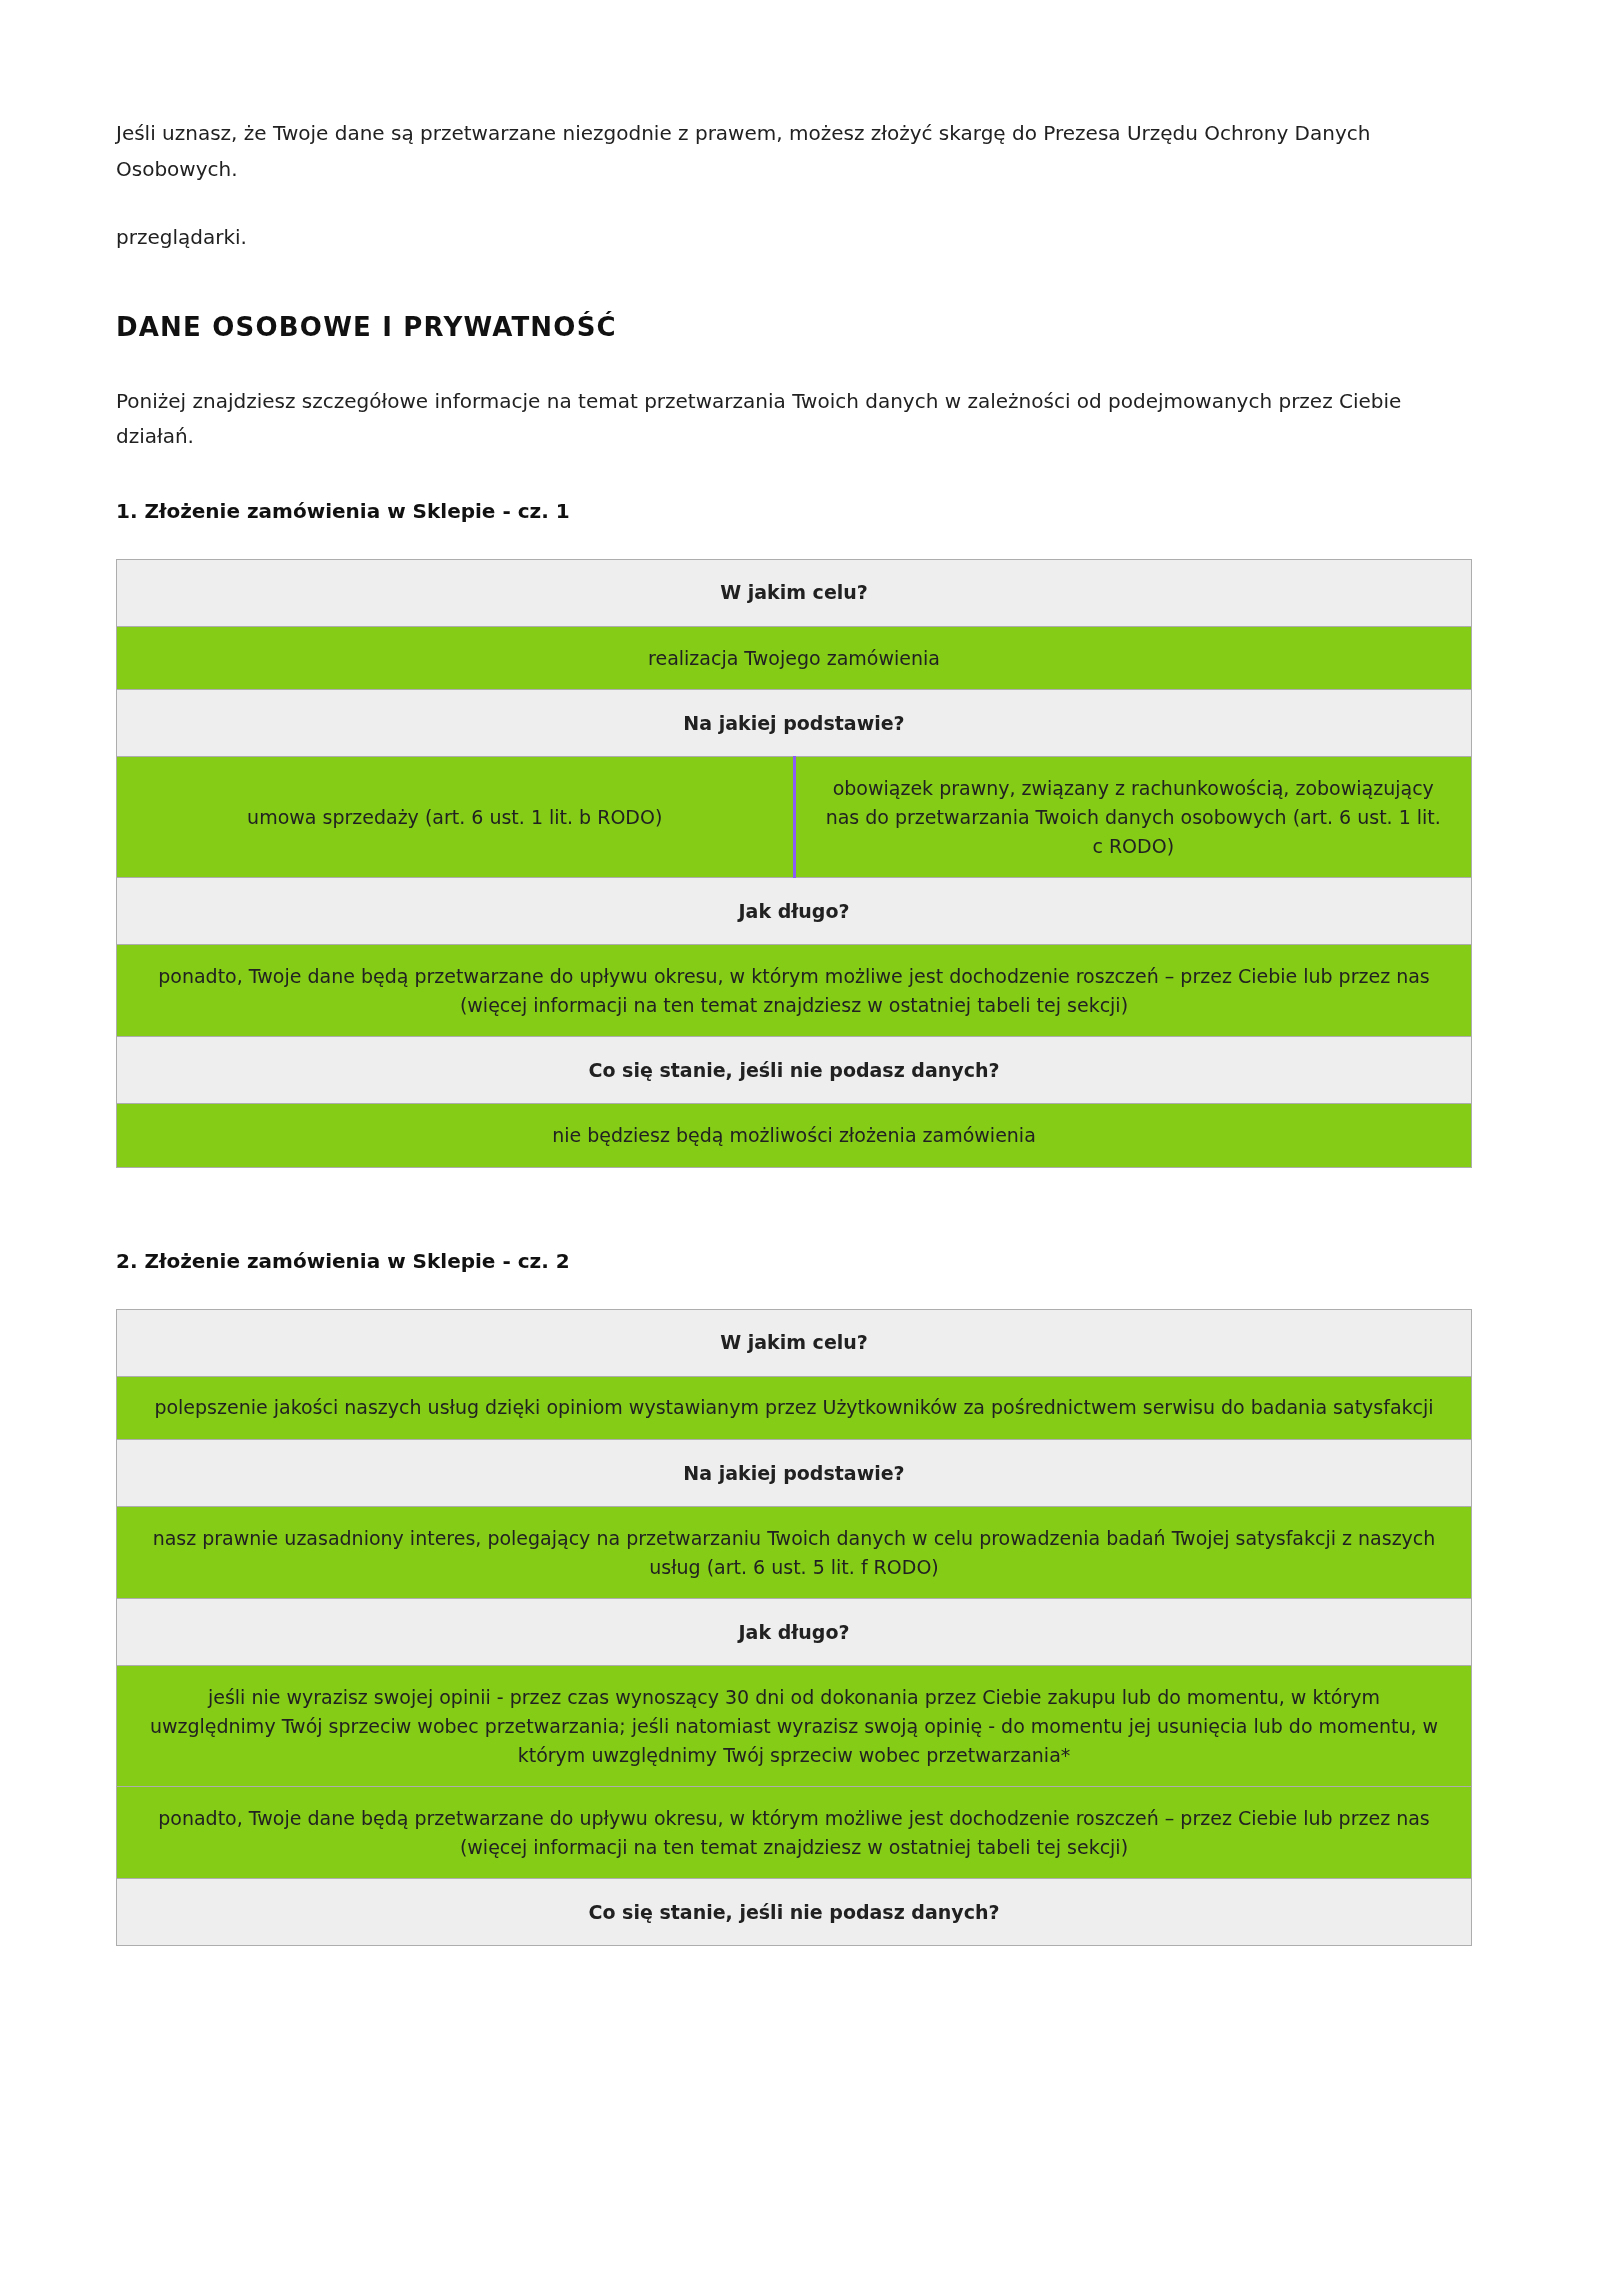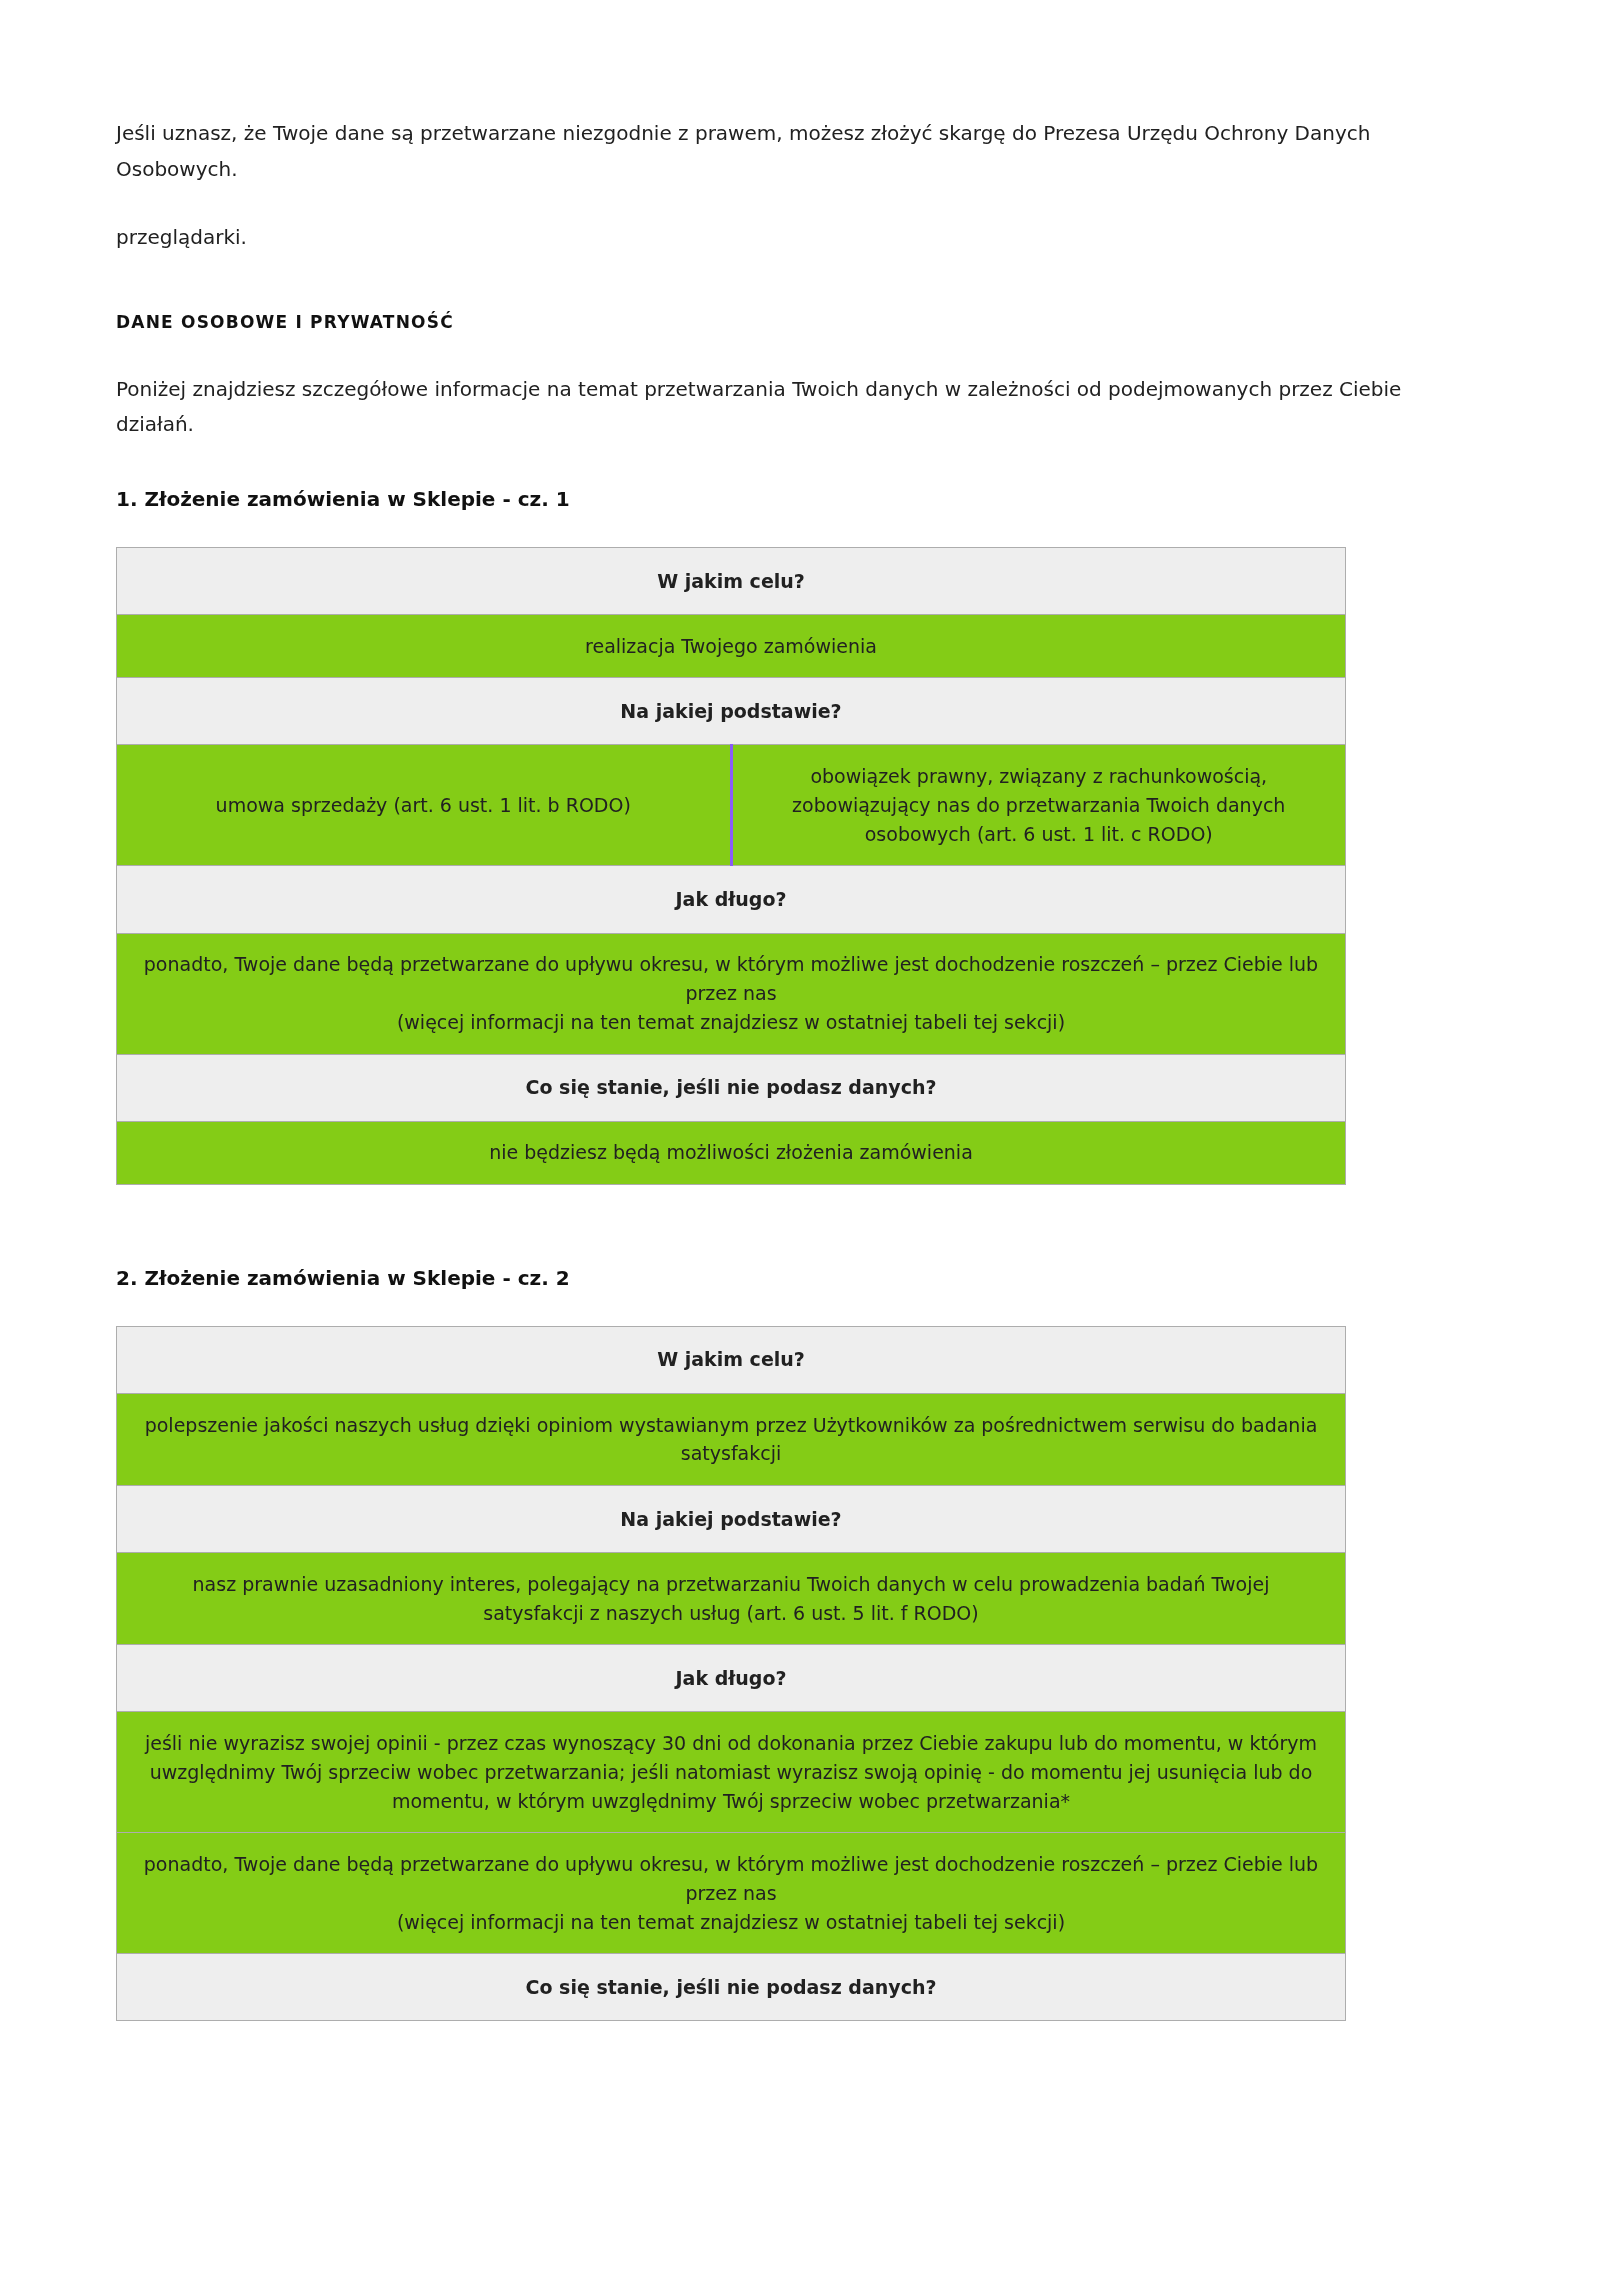--- a/index.html
+++ b/index.html
@@ -27,40 +27,40 @@
   .para {
     font-size: 20px;
     line-height: 1.78;
     color: #212121;
     margin: 0 0 33px 0;
     max-width: 1304px;
   }
   .para.tight { margin-bottom: 29px; }
 
   h1.doc-heading {
-    font-size: 17px;
+    font-size: 26px;
     font-weight: bold;
     letter-spacing: 1.2px;
     color: #111111;
     margin: 55px 0 39px 0;
     line-height: 1.3;
   }
 
   h2.section-heading {
     font-size: 20px;
     font-weight: bold;
     color: #111111;
     margin: 43px 0 35px 0;
     line-height: 1.3;
   }
   h2.section-heading.second { margin-top: 80px; }
 
   
   table.info-table {
-    width: 1230px;
+    width: 1356px;
     border-collapse: collapse;
     table-layout: fixed;
     margin: 0 0 5.9px 0;
     border: 1px solid #adadad;
   }
   table.info-table td {
     border-top: 1px solid #adadad;
     border-bottom: 1px solid #adadad;
     text-align: center;
     vertical-align: middle;

